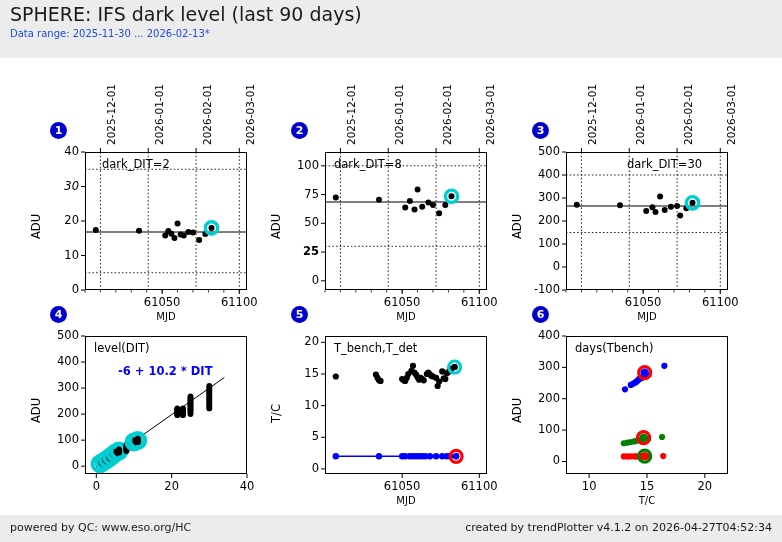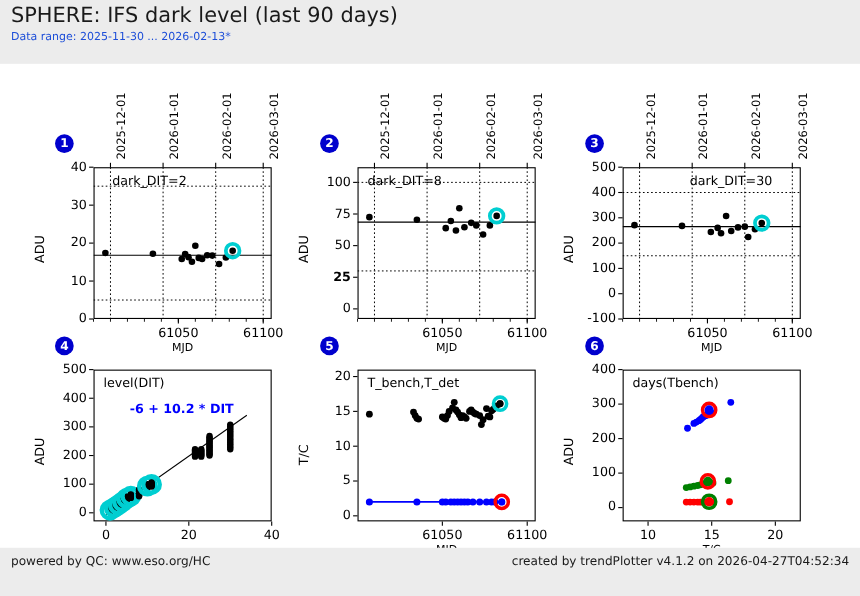--- a/index.html
+++ b/index.html
@@ -9,21 +9,21 @@
     font-family:"DejaVu Sans","Liberation Sans",sans-serif;
     overflow:hidden;
     position:relative;
   }
   .header{position:absolute;left:0;top:0;width:782px;height:58px;background:#ececec;}
   .header .t1{position:absolute;left:10px;top:3px;font-size:19px;color:#1a1a1a;letter-spacing:0px;}
   .header .t2{position:absolute;left:10px;top:28px;font-size:10px;color:#1d4ed8;}
 
   .canvas{position:absolute;left:0;top:58px;width:782px;height:457px;background:#ffffff;}
 
-  .footer{position:absolute;left:0;top:498px;width:782px;height:27px;background:#ececec;}
+  .footer{position:absolute;left:0;top:515px;width:782px;height:27px;background:#ececec;}
   .footer .fl{position:absolute;left:10px;top:6px;font-size:11px;color:#1a1a1a;}
   .footer .fr{position:absolute;right:10px;top:6px;font-size:11px;color:#1a1a1a;}
 
   .panel{position:absolute;}
   .plotbox{position:absolute;border:1.2px solid #000;background:#fff;box-sizing:border-box;}
 
   .badge{position:absolute;width:17px;height:17px;border-radius:50%;
          background:#0000cd;color:#fff;font-size:11px;font-weight:bold;
          text-align:center;line-height:17px;}
 
@@ -102,21 +102,21 @@
             <line x1="239.28571428571428" y1="232" x2="239.28571428571428" y2="234.5" stroke="#000" stroke-width="0.8"></line>
             <line x1="100.42857142857143" y1="90" x2="100.42857142857143" y2="94" stroke="#000" stroke-width="1"></line>
             <line x1="148.25714285714287" y1="90" x2="148.25714285714287" y2="94" stroke="#000" stroke-width="1"></line>
             <line x1="196.0857142857143" y1="90" x2="196.0857142857143" y2="94" stroke="#000" stroke-width="1"></line>
             <line x1="239.28571428571428" y1="90" x2="239.28571428571428" y2="94" stroke="#000" stroke-width="1"></line>
           </g>
         </svg>
         <div class="ytick" style="left: 41px; top: 224px; width: 38px;">0</div>
         <div class="ytick" style="left: 41px; top: 189.5px; width: 38px;">10</div>
         <div class="ytick" style="left: 41px; top: 155px; width: 38px;">20</div>
-        <div class="ytick" style="left: 41px; top: 120.5px; width: 38px;">30</div>
+        <div class="ytick" style="left: 41px; top: 120.5px; width: 38px; font-style: italic;">30</div>
         <div class="ytick" style="left: 41px; top: 86px; width: 38px;">40</div>
         <div class="xtick" style="left: 132.143px; top: 237px; width: 60px;">61050</div>
         <div class="xtick" style="left: 209.286px; top: 237px; width: 60px;">61100</div>
         <div class="dtick" style="left: 105.429px; top: 87px;">2025-12-01</div>
         <div class="dtick" style="left: 153.257px; top: 87px;">2026-01-01</div>
         <div class="dtick" style="left: 201.086px; top: 87px;">2026-02-01</div>
         <div class="dtick" style="left: 244.286px; top: 87px;">2026-03-01</div>
         <div class="ylab" style="left: 29px; top: 181px;">ADU</div>
         <div class="xlab" style="left: 85px; top: 253px; width: 162px;">MJD</div>
         <div class="annot" style="left: 102px; top: 99px;">dark_DIT=2</div>

